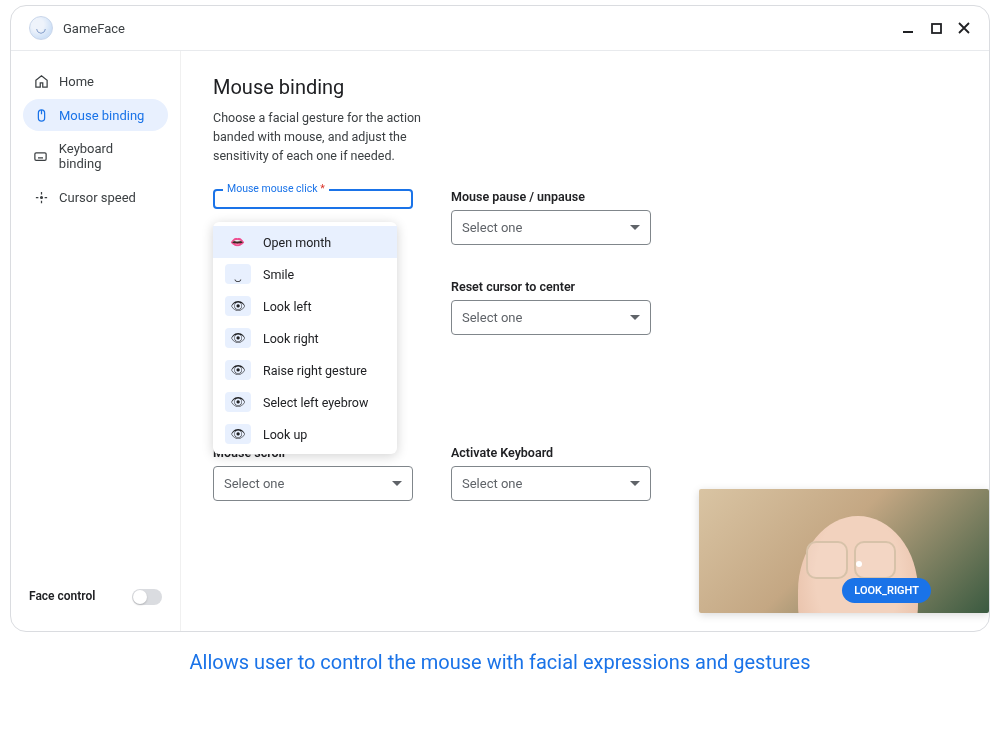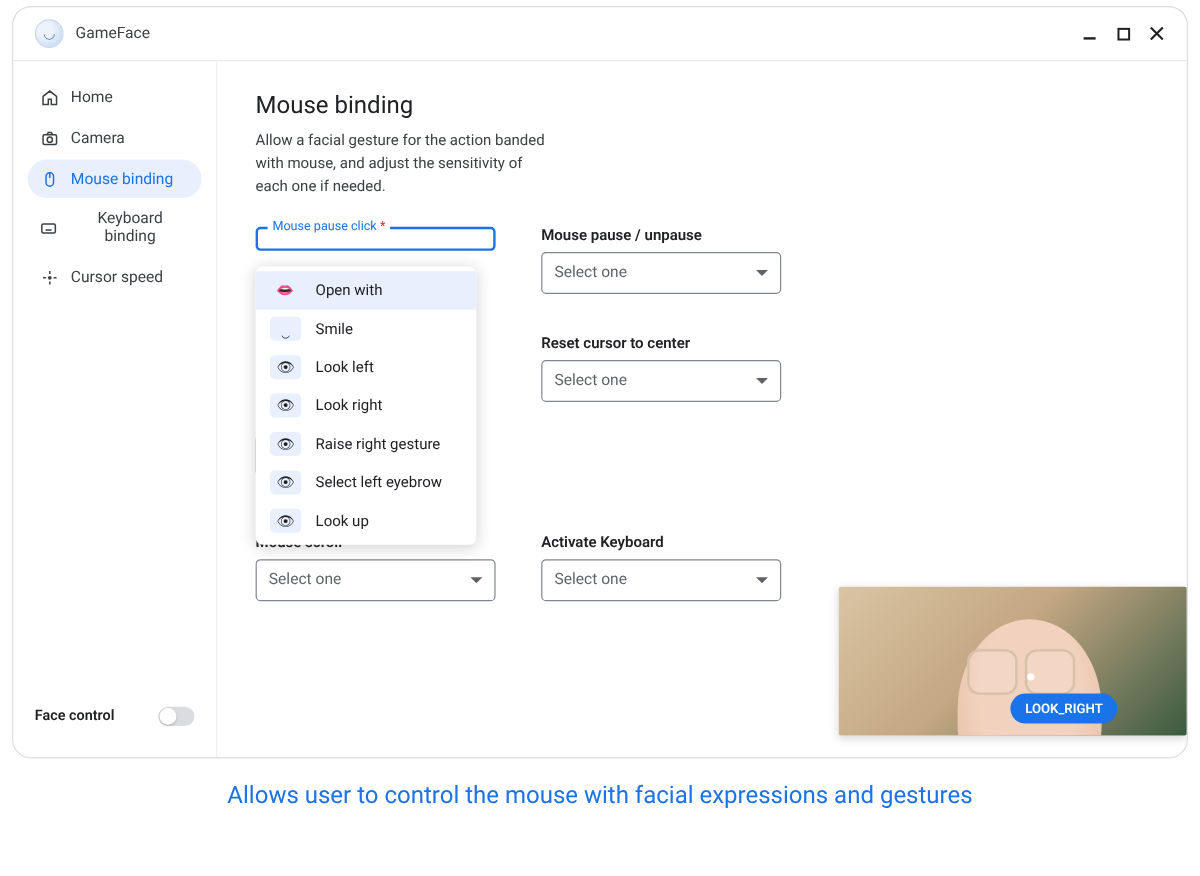--- a/index.html
+++ b/index.html
@@ -38,21 +38,21 @@
     .window-controls { display: flex; gap: 14px; }
     .win-btn { width: 14px; height: 14px; display: flex; align-items: center; justify-content: center; font-weight: bold; cursor: default; }
     .content { display: flex; min-height: 580px; }
     .sidebar {
       width: 170px;
       padding: 14px 6px;
       border-right: 1px solid #f0f0f0;
       display: flex;
       flex-direction: column;
     }
-    .nav-list { list-style: none; padding: 0 6px; flex-grow: 1; text-align: center; }
+    .nav-list { list-style: none; padding: 0 6px; flex-grow: 1; }
     .nav-item {
       display: flex; align-items: center; gap: 10px;
       padding: 8px 10px; border-radius: 20px;
       font-size: 13px; color: #3c4043; cursor: pointer;
       margin-bottom: 2px;
     }
     .nav-item.active { background: #e8f0fe; color: #1a73e8; }
     .nav-icon { width: 16px; height: 16px; display: flex; align-items: center; justify-content: center; }
     .face-control-block { padding: 8px 12px; }
     .fc-row { display: flex; justify-content: space-between; margin-bottom: 4px; }
@@ -219,30 +219,20 @@
   <div class="content">
     <aside class="sidebar">
       <ul class="nav-list">
         <li class="nav-item">
           <span class="nav-icon">
             <svg width="15" height="15" viewBox="0 0 24 24" fill="none" stroke="#3c4043" stroke-width="2">
                 <path d="M3 10 L12 3 L21 10 V21 H14 V14 H10 V21 H3 Z"></path>
               </svg>
           </span>
           <span>Home</span>
-        </li>
-        <li class="nav-item">
-          <span class="nav-icon">
-            <svg width="15" height="15" viewBox="0 0 24 24" fill="none" stroke="#3c4043" stroke-width="2">
-                <rect x="3" y="7" width="18" height="13" rx="2"></rect>
-                <circle cx="12" cy="13.5" r="3.5"></circle>
-                <path d="M8 7 L10 4 H14 L16 7"></path>
-              </svg>
-          </span>
-          <span>Camera</span>
         </li>
         <li class="nav-item active">
           <span class="nav-icon">
             <svg width="15" height="15" viewBox="0 0 24 24" fill="none" stroke="#1a73e8" stroke-width="2">
                 <rect x="7" y="3" width="10" height="18" rx="5"></rect>
                 <line x1="12" y1="3" x2="12" y2="10"></line>
               </svg>
           </span>
           <span>Mouse binding</span>
         </li>
@@ -271,35 +261,35 @@
       <div class="face-control-block">
         <div class="fc-row">
           <span class="fc-label">Face control</span>
           <div class="toggle"></div>
         </div>
       </div>
     </aside>
 
     <main class="main">
       <h1 class="page-title">Mouse binding</h1>
-      <p class="page-desc">Allow a facial gesture for the action banded with mouse, and adjust the sensitivity of each one if needed.</p>
+      <p class="page-desc">Choose a facial gesture for the action banded with mouse, and adjust the sensitivity of each one if needed.</p>
 
       <div class="bindings-grid">
 
         <div class="binding-block tall">
           <span class="floating-label">
-            <span>Mouse pause click</span> <span class="req">*</span>
+            <span>Mouse mouse click</span> <span class="req">*</span>
           </span>
           <div class="select-box focused">
             <span></span>
           </div>
           <div class="dropdown-panel" id="dropdown-panel">
               <div class="dropdown-item highlight">
                 <span class="gesture-icon">👄</span>
-                <span>Open with</span>
+                <span>Open month</span>
               </div>
               <div class="dropdown-item">
                 <span class="gesture-icon">‿</span>
                 <span>Smile</span>
               </div>
               <div class="dropdown-item">
                 <span class="gesture-icon">👁</span>
                 <span>Look left</span>
               </div>
               <div class="dropdown-item">

